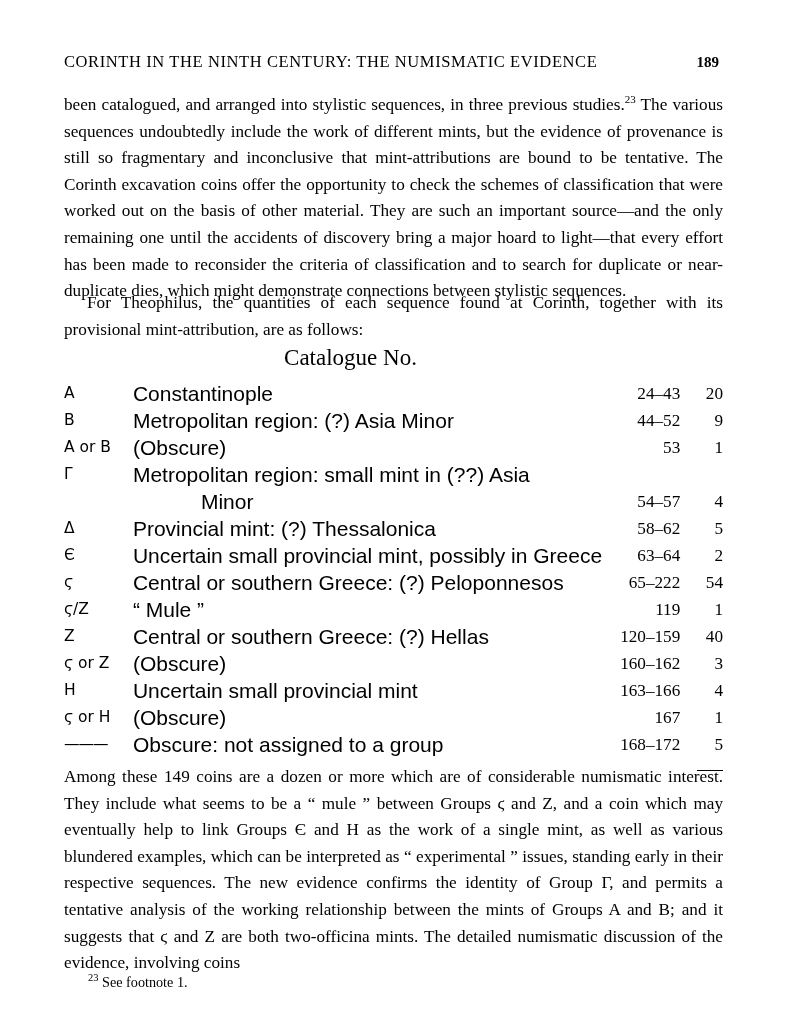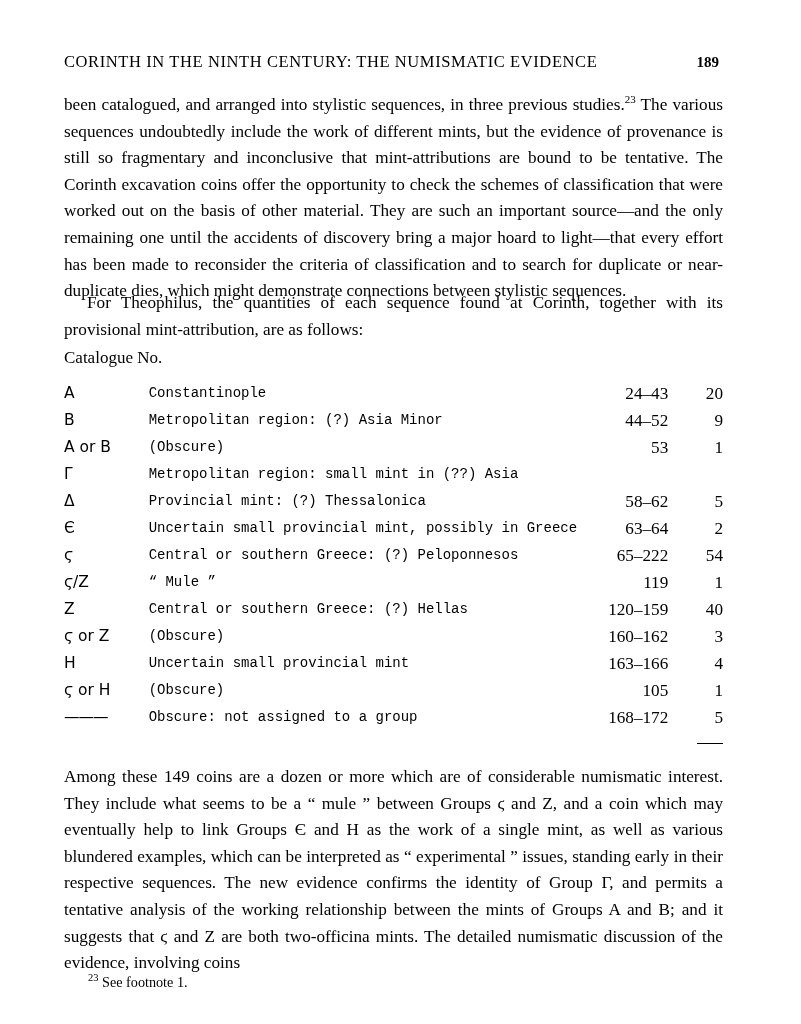--- a/index.html
+++ b/index.html
@@ -60,23 +60,23 @@
   #para-3 { top: 716px; margin-top: 48px; }
   .indent { text-indent: 23px; }
 
   .table-wrap {
     position: absolute;
     top: 345px;
     left: 64px;
     right: 60px;
   }
   .cat-head {
-    text-align: left;
+    text-align: center;
     padding-right: 86px;
-    font-size: 17px;
+    font-size: 23px;
     line-height: 26px;
   }
   table.seq {
     border-collapse: collapse;
     width: 100%;
     font-size: 17.2px;
     margin-top: 9px;
   }
   table.seq td {
     padding: 0;
@@ -85,22 +85,22 @@
   }
   td.c-group {
     width: 110px;
     padding-left: 22px;
     font-family: "DejaVu Sans", sans-serif;
     font-size: 15.5px;
     white-space: nowrap;
   }
   td.c-desc {
     width: auto;
-    font-family: Liberation Mono, monospace;
-    font-size: 14px;
+    font-family: Liberation Sans, sans-serif;
+    font-size: 21px;
     white-space: nowrap;
   }
   td.c-cat {
     width: 112px;
     text-align: right;
     white-space: nowrap;
     padding-right: 4px;
   }
   td.c-qty {
     width: 74px;
@@ -178,20 +178,26 @@
           <td class="c-cat">53</td>
           <td class="c-qty">1</td>
         </tr>
         <tr>
           <td class="c-group">Γ</td>
           <td class="c-desc">Metropolitan region:  small mint in (??) Asia</td>
           <td class="c-cat"></td>
           <td class="c-qty"></td>
         </tr>
         <tr>
+          <td class="c-group"></td>
+          <td class="c-desc"><span class="desc-indent">Minor</span></td>
+          <td class="c-cat">54–57</td>
+          <td class="c-qty">4</td>
+        </tr>
+        <tr>
           <td class="c-group">Δ</td>
           <td class="c-desc">Provincial mint: (?) Thessalonica</td>
           <td class="c-cat">58–62</td>
           <td class="c-qty">5</td>
         </tr>
         <tr>
           <td class="c-group">Є</td>
           <td class="c-desc">Uncertain small provincial mint, possibly in Greece</td>
           <td class="c-cat">63–64</td>
           <td class="c-qty">2</td>
@@ -222,21 +228,21 @@
         </tr>
         <tr>
           <td class="c-group">H</td>
           <td class="c-desc">Uncertain small provincial mint</td>
           <td class="c-cat">163–166</td>
           <td class="c-qty">4</td>
         </tr>
         <tr>
           <td class="c-group">ϛ or H</td>
           <td class="c-desc">(Obscure)</td>
-          <td class="c-cat">105</td>
+          <td class="c-cat">167</td>
           <td class="c-qty">1</td>
         </tr>
         <tr>
           <td class="c-group rule-cell">———</td>
           <td class="c-desc">Obscure: not assigned to a group</td>
           <td class="c-cat">168–172</td>
           <td class="c-qty">5</td>
         </tr>
         <tr class="total-row">
           <td></td>

